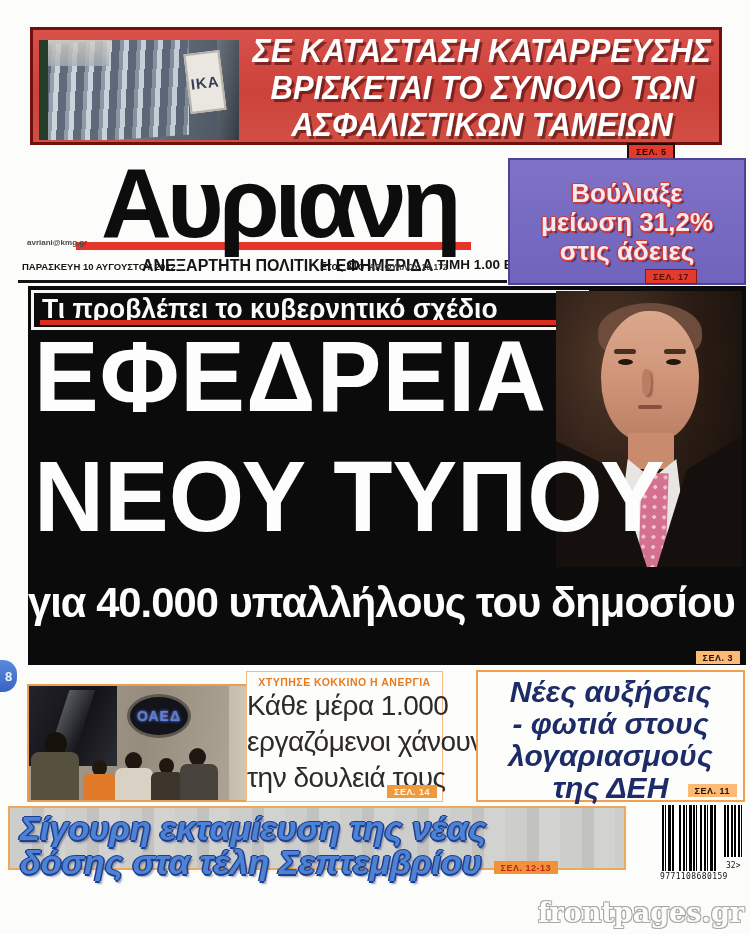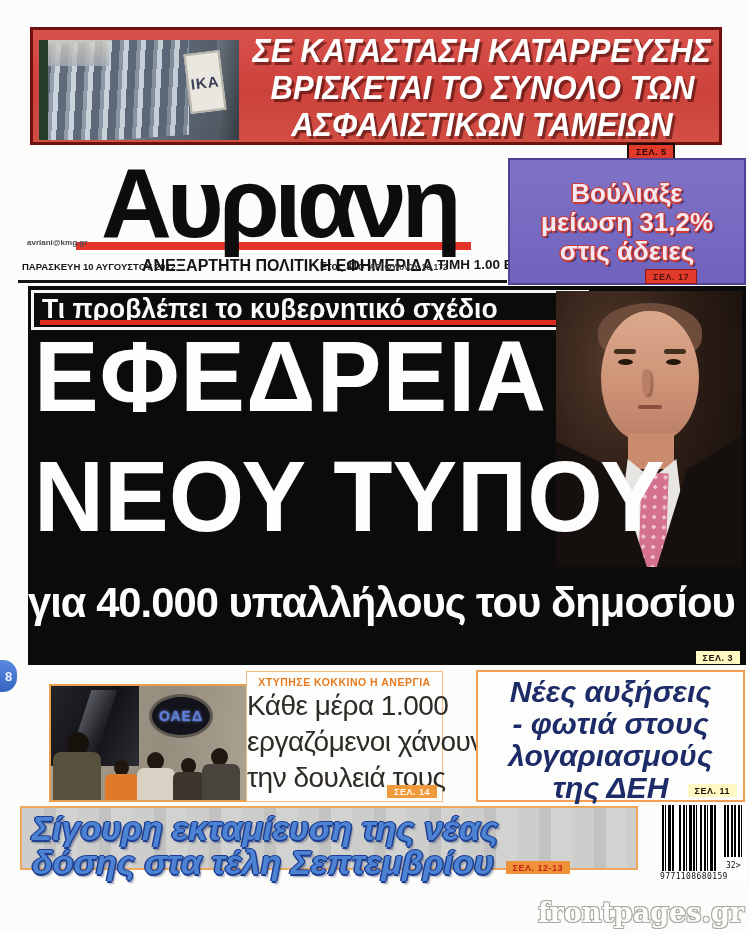--- a/index.html
+++ b/index.html
@@ -23,21 +23,21 @@
   .ika-edge { position:absolute; right:0; top:0; width:22px; height:100px; background:linear-gradient(100deg,#6a747e,#343a42); }
   .top-banner-text { position:absolute; left:212px; top:2px; width:474px; height:110px;
     display:flex; flex-direction:column; align-items:center; justify-content:center; }
   .top-banner-text .tl { font-weight:800; font-style:italic; font-size:33px; line-height:37px; color:#fff;
     white-space:nowrap; transform:scaleX(.94); text-shadow:3px 3px 0 rgba(45,2,0,.5); letter-spacing:0; }
 
   
   .badge { position:absolute; font-weight:bold; font-size:9px; padding:2px 7px 1px 7px; white-space:nowrap; letter-spacing:.5px; }
   .badge.red { background:#e23a2b; color:#2a0503; border:2px solid #1d0a08; }
   .badge.red17 { background:#e23a2b; color:#56100c; border:1px solid #8c1812; }
-  .badge.orange-dark { background:#fef9c3; color:#26110a;margin-left:28px; }
+  .badge.orange-dark { background:#fdba74; color:#26110a;margin-left:28px; }
   .badge.orange-light { background:#f09a3e; color:#fff7ee; }
   .badge.orange-red { background:#f0923a; color:#c22414; }
 
   
   .logo { position:absolute; left:101px; top:153px; font-size:99px; line-height:1; font-weight:800;
     letter-spacing:-5px; color:#0d0d0d; transform:scaleX(.99); transform-origin:left top; z-index:2; }
   .logo-redbar { position:absolute; left:76px; top:242px; width:395px; height:8px; background:#e5342a; z-index:1; }
   .masthead-email { position:absolute; left:27px; top:238px; font-size:8px; font-weight:bold; color:#4a4a4a; z-index:2; }
   .dateline { position:absolute; left:0; top:0; color:#151515; white-space:nowrap; }
   .d-date     { left:22px;  top:261px; font-size:9.5px;  font-weight:bold; }
@@ -82,21 +82,21 @@
   .hl2 { position:absolute; left:6px; top:160px; font-size:97px; line-height:1.02; font-weight:800; color:#fdfdfd;
     letter-spacing:0; white-space:nowrap; transform:scaleY(1.04); transform-origin:left top; z-index:3; }
   .subhl { position:absolute; left:0; top:292px; width:706px; text-align:center; font-size:43px; font-weight:800;
     color:#fdfdfd; letter-spacing:-1px; white-space:nowrap; transform:scaleX(.97); transform-origin:left top; z-index:3; }
 
   
   .edge8 { position:absolute; left:0; top:660px; width:17px; height:32px; background:linear-gradient(180deg,#5a8ade,#3565c2);
     border-radius:0 14px 14px 0; color:#eef3ff; font-weight:bold; font-size:13px; display:flex; align-items:center; justify-content:center; }
 
   
-  .oaed-photo { position:absolute; left:49px; top:684px; width:230px; height:118px; border:2px solid #e8a050;
+  .oaed-photo { position:absolute; left:27px; top:684px; width:230px; height:118px; border:2px solid #e8a050;
     background:linear-gradient(100deg,#aaa193 0%,#968c7e 50%,#b3aa9c 100%); overflow:hidden;text-align:center; }
   .o-window { position:absolute; left:0; top:0; width:88px; height:80px; background:linear-gradient(115deg,#23232a 0%,#121217 55%,#2c2c34 100%); }
   .o-window-glint { position:absolute; left:30px; top:4px; width:26px; height:64px; background:linear-gradient(100deg,rgba(210,215,225,.35),rgba(210,215,225,0)); transform:skewX(-18deg); }
   .o-colr { position:absolute; right:0; top:0; width:26px; height:118px; background:linear-gradient(90deg,#c5bcae,#d3cbbd); }
   .o-sign { position:absolute; left:98px; top:8px; width:64px; height:44px; border-radius:50%;
     background:#13131c; border:3px solid #5d594f; display:flex; align-items:center; justify-content:center; }
   .o-sign span { color:#5f7fd8; font-weight:800; font-size:14px; letter-spacing:1px; text-shadow:0 0 3px #7a9af2; }
   .o-head { position:absolute; border-radius:50%; background:#201710; }
   .o-body { position:absolute; }
 
@@ -104,21 +104,21 @@
   .mid-kicker { position:absolute; left:0; top:4px; width:100%; text-align:center; color:#e87a1e; font-weight:bold; font-size:10.5px; letter-spacing:.5px; white-space:nowrap; }
   .mid-line { position:absolute; left:0; width:100%; text-align:center; color:#2d2a28; font-size:28px; font-weight:400; letter-spacing:-.5px; white-space:nowrap; }
   .mid-l1 { top:18px; } .mid-l2 { top:54px; } .mid-l3 { top:90px; }
 
   .dei-box { position:absolute; left:476px; top:670px; width:269px; height:132px; background:#fdfdfb; border:2px solid #f0a050; }
   .dei-line { position:absolute; left:0; width:100%; text-align:center; color:#1d2c68; font-weight:800; font-style:italic;
     font-size:30px; line-height:32px; white-space:nowrap; }
   .dei-l1 { top:4px; } .dei-l2 { top:36px; } .dei-l3 { top:68px; } .dei-l4 { top:100px; }
 
   
-  .gray-banner { position:absolute; left:20px; top:806px; width:618px; height:64px;
+  .gray-banner { position:absolute; left:8px; top:806px; width:618px; height:64px;
     background:repeating-linear-gradient(90deg,#cdcdcb 0 22px,#c2c2c0 22px 34px,#d2d2d0 34px 55px), #c9c9c7;
     border:2px solid #eca85c; }
   .gb-line { position:absolute; left:10px; font-weight:800; font-style:italic; font-size:34px; line-height:34px;
     color:#4e83d4; white-space:nowrap; letter-spacing:0;
     text-shadow:-1.5px 0 0 #1c3f93, 1.5px 0 0 #1c3f93, 0 -1.5px 0 #1c3f93, 0 1.8px 0 #1c3f93, 2px 3px 2px rgba(30,40,90,.45); }
   .gb-l1 { top:3px; } .gb-l2 { top:37px; }
 
   
   .barcode { position:absolute; left:660px; top:803px; width:86px; height:80px; background:#fdfdfb; }
   .bc-main { position:absolute; left:2px; top:2px; width:56px; height:66px;

